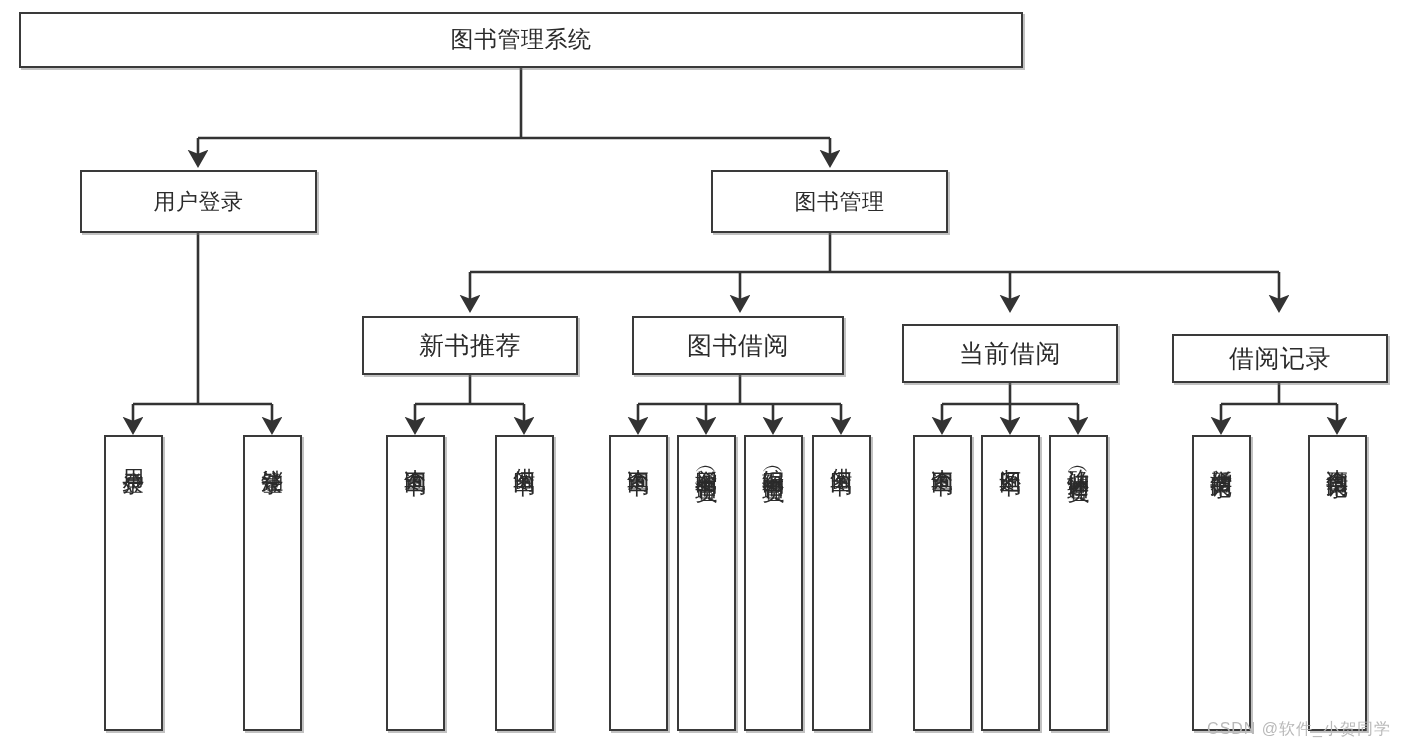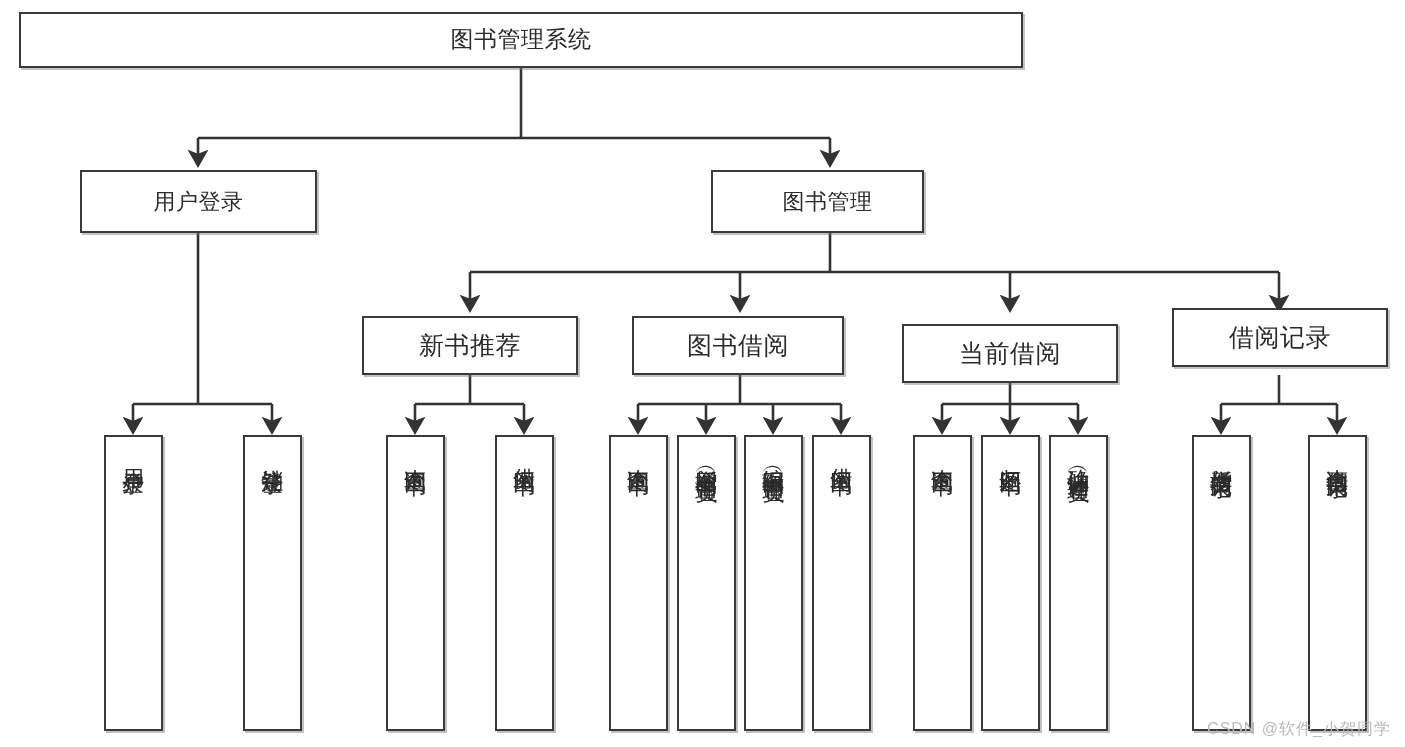--- a/index.html
+++ b/index.html
@@ -122,34 +122,34 @@
     </g>
   </svg>
 
   <div class="node root" style="left:19px; top:12px; width:1004px; height:56px;">
     <span class="label">图书管理系统</span>
   </div>
 
   <div class="node l2" style="left:80px; top:170px; width:237px; height:63px;">
     <span class="label">用户登录</span>
   </div>
-  <div class="node l2" style="left:711px; top:170px; width:213px; height:63px;padding-left:20px;">
+  <div class="node l2" style="left:711px; top:170px; width:237px; height:63px;padding-left:20px;">
     <span class="label">图书管理</span>
   </div>
 
   <div class="node l3" style="left:362px; top:316px; width:216px; height:59px;">
     <span class="label">新书推荐</span>
   </div>
   <div class="node l3" style="left:632px; top:316px; width:212px; height:59px;">
     <span class="label">图书借阅</span>
   </div>
   <div class="node l3" style="left:902px; top:316px; width:216px; height:59px;margin-top:8px;">
     <span class="label">当前借阅</span>
   </div>
-  <div class="node l3" style="left:1172px; top:308px; width:216px; height:59px;">
+  <div class="node l3" style="left:1172px; top:334px; width:216px; height:49px;">
     <span class="label">借阅记录</span>
   </div>
 
   <div class="node leaf" style="left:104px; top:435px; width:59px; height:296px;">
     <span class="label">用户登录</span>
   </div>
   <div class="node leaf" style="left:243px; top:435px; width:59px; height:296px;">
     <span class="label">注销登录</span>
   </div>
 

